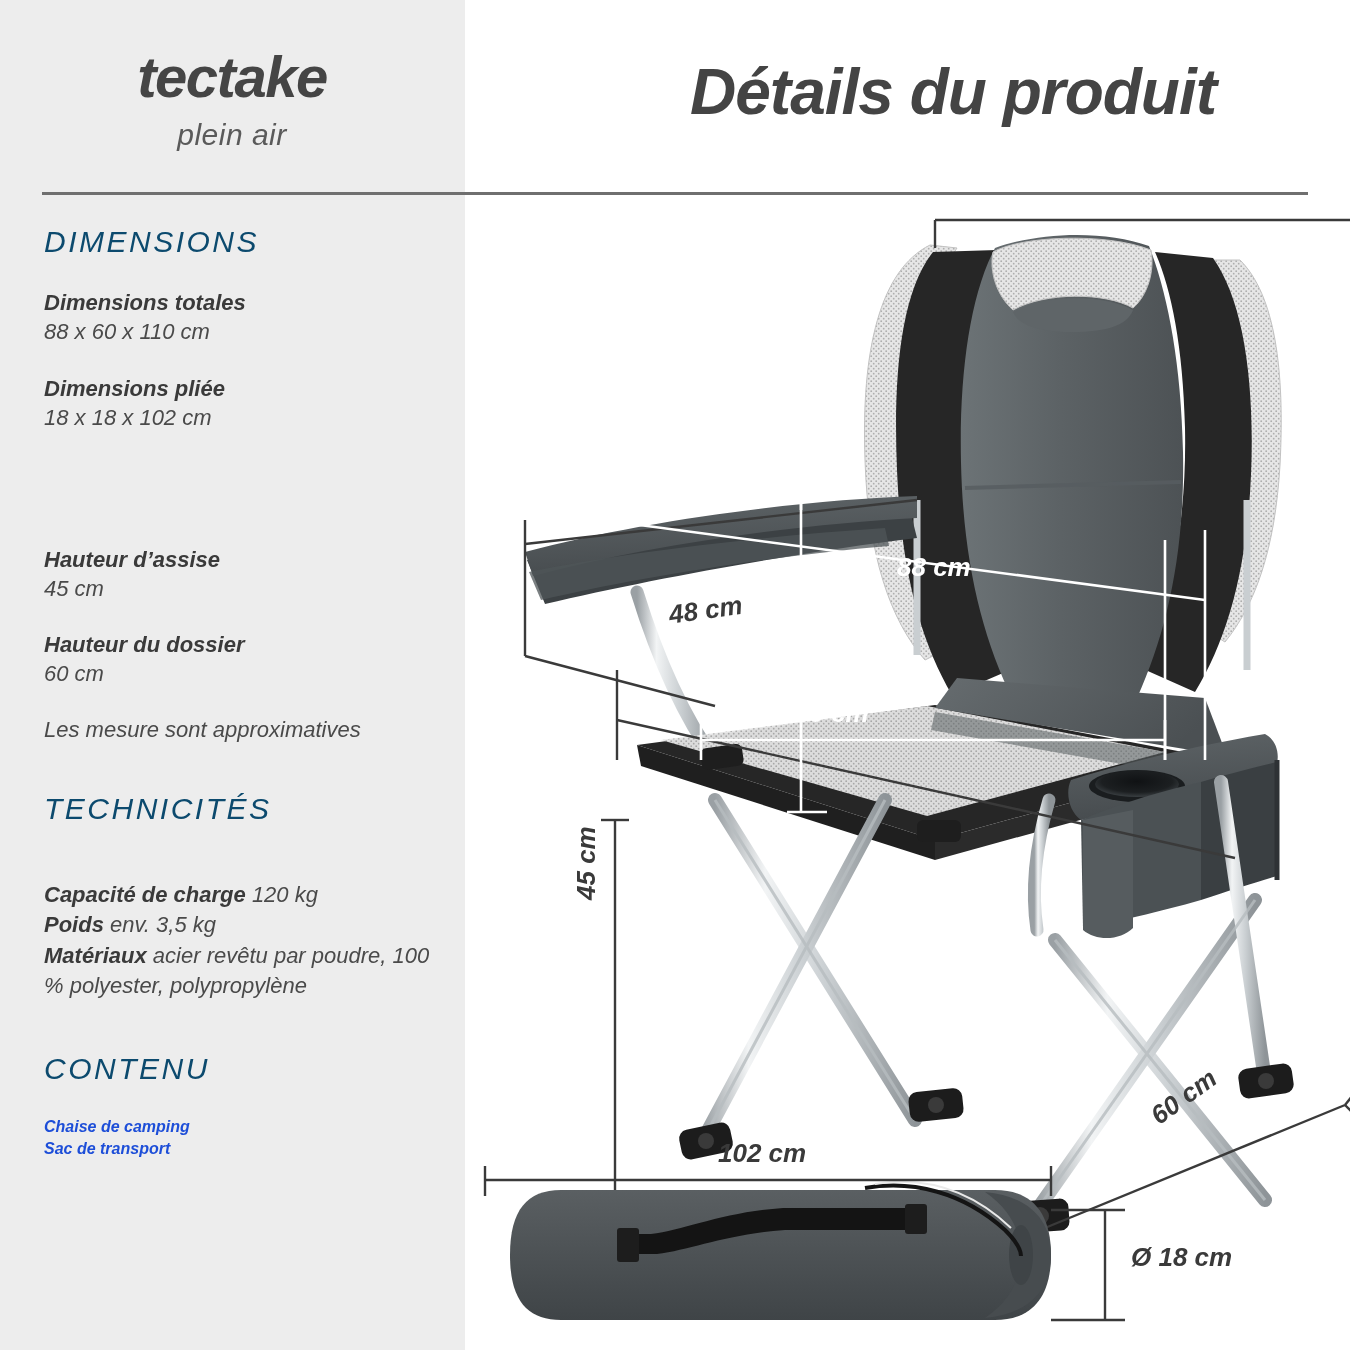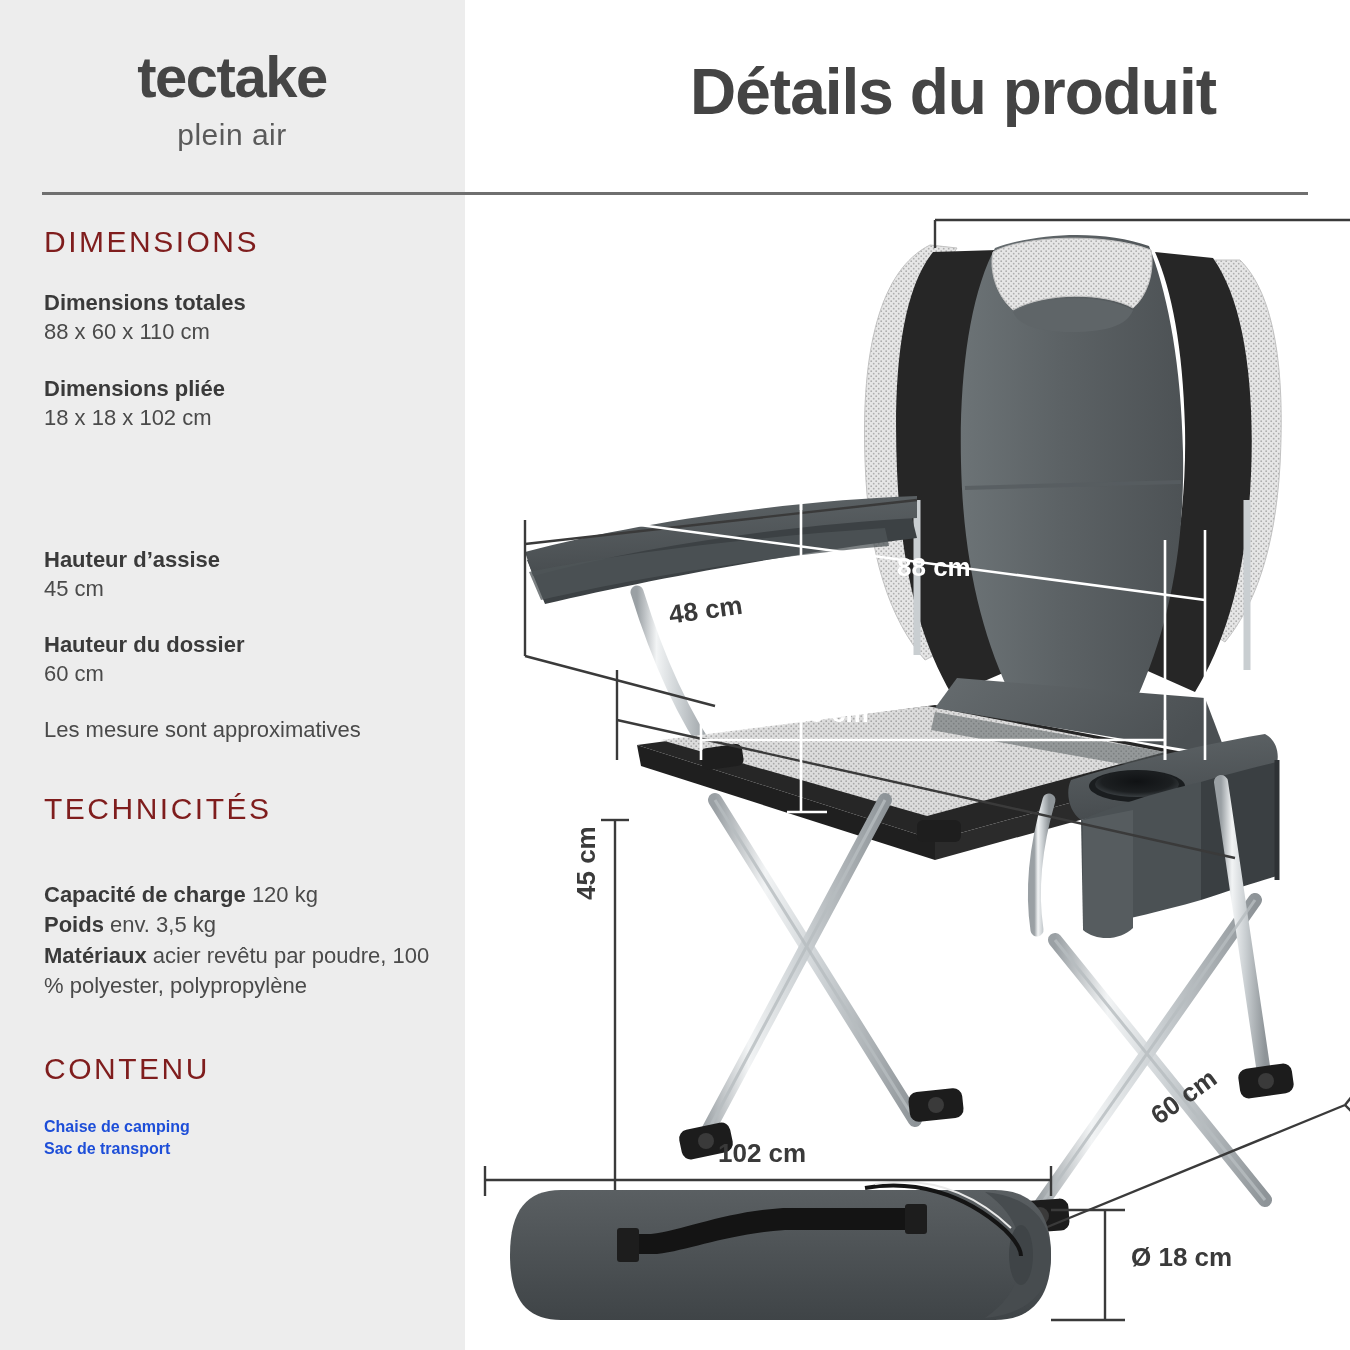--- a/index.html
+++ b/index.html
@@ -4,21 +4,21 @@
 <style>
   html,body{margin:0;padding:0;}
   body{
     width:1350px;height:1350px;
     background:#ffffff;
     font-family:"Liberation Sans", sans-serif;
     color:#3d3d3d;
     overflow:hidden;
     position:relative;
   }
-  #page{position:absolute;inset:0;width:1350px;height:1350px;background:#ffffff;}
+  #page{position:absolute;inset:0;width:1350px;height:1350px;background:#ffffff;font-style:italic;}
 
   
   .sidebar-bg{
     position:absolute;left:0;top:0;width:465px;height:1350px;
     background:#ededed;
   }
   .header-rule{
     position:absolute;left:42px;top:192px;width:1266px;height:3px;
     background:#6f6f6f;
   }
@@ -37,21 +37,21 @@
   
   .page-title{
     position:absolute;left:690px;top:55px;
     font-size:64px;font-weight:bold;color:#444444;letter-spacing:-1px;
     white-space:nowrap;
   }
 
   
   .side{position:absolute;left:44px;width:400px;}
   .sec-head{
-    font-size:30px;font-weight:400;color:#7f1d1d;letter-spacing:2.5px;
+    font-size:30px;font-weight:400;color:#0c4a6e;letter-spacing:2.5px;
   }
   .spec-label{font-size:22px;font-weight:bold;color:#3a3a3a;line-height:1.32;}
   .spec-value{font-size:22px;font-weight:400;color:#4a4a4a;line-height:1.32;}
   .note{font-size:22px;font-weight:400;color:#4a4a4a;line-height:1.32;}
   .tech-line{font-size:22px;line-height:1.38;color:#4a4a4a;}
   .tech-line b{color:#3a3a3a;font-weight:bold;}
   .content-line{font-size:16px;font-weight:bold;color:#1d4ed8;line-height:1.38;}
 
   
   .diagram{position:absolute;left:465px;top:200px;width:885px;height:1150px;}

